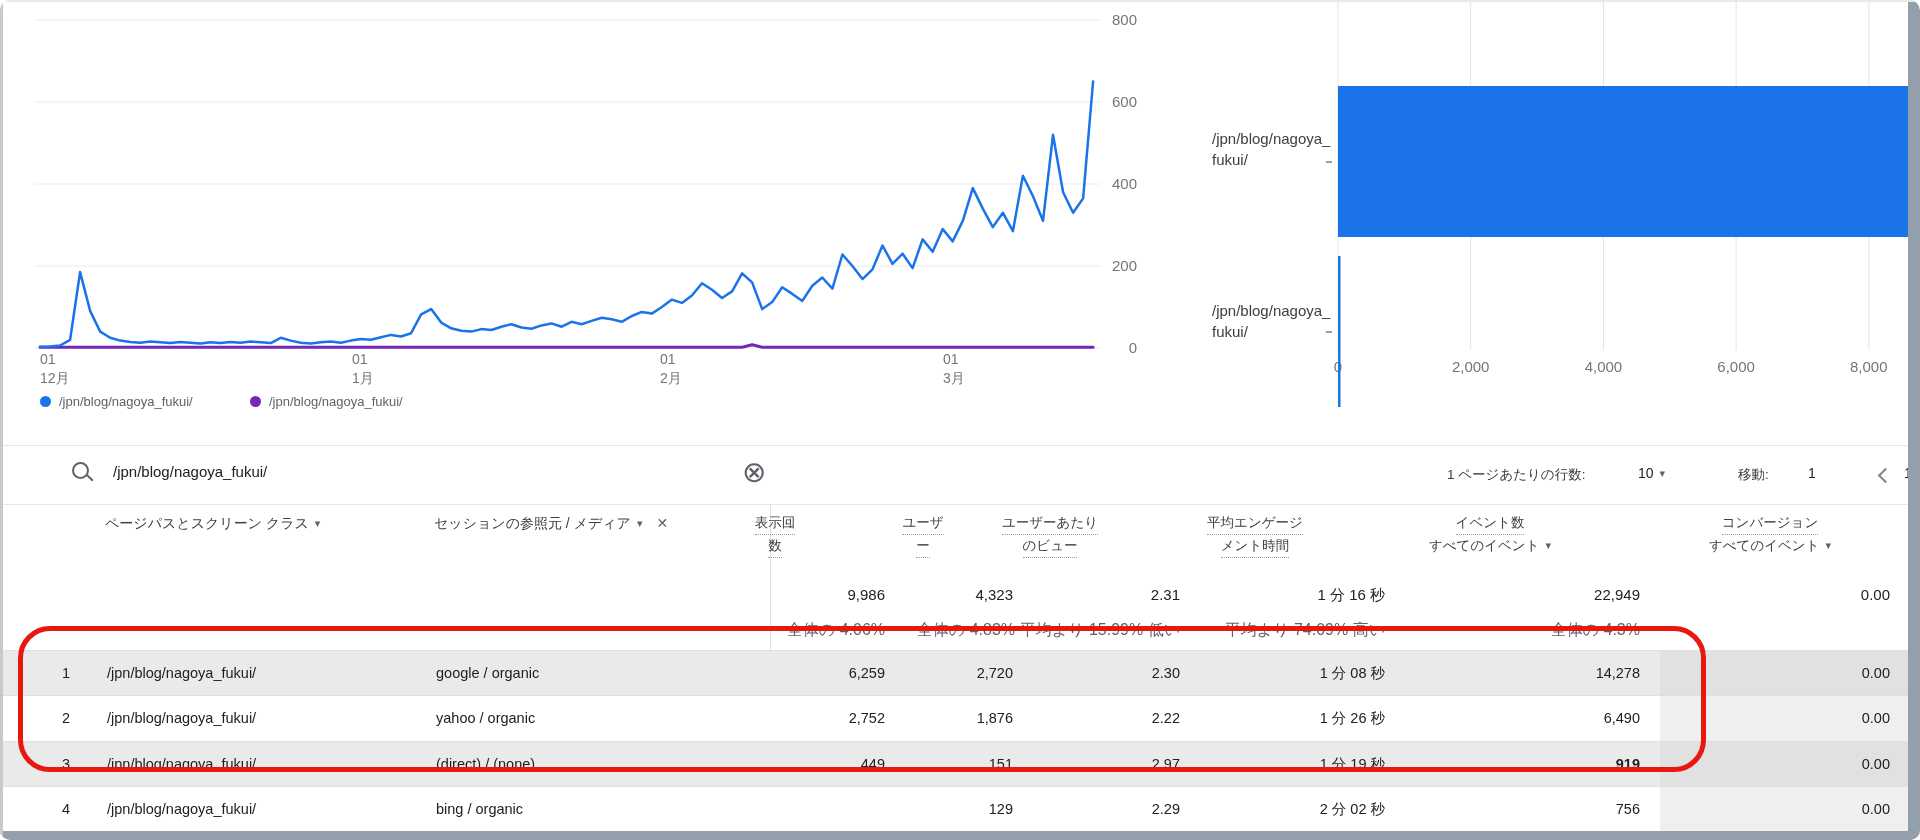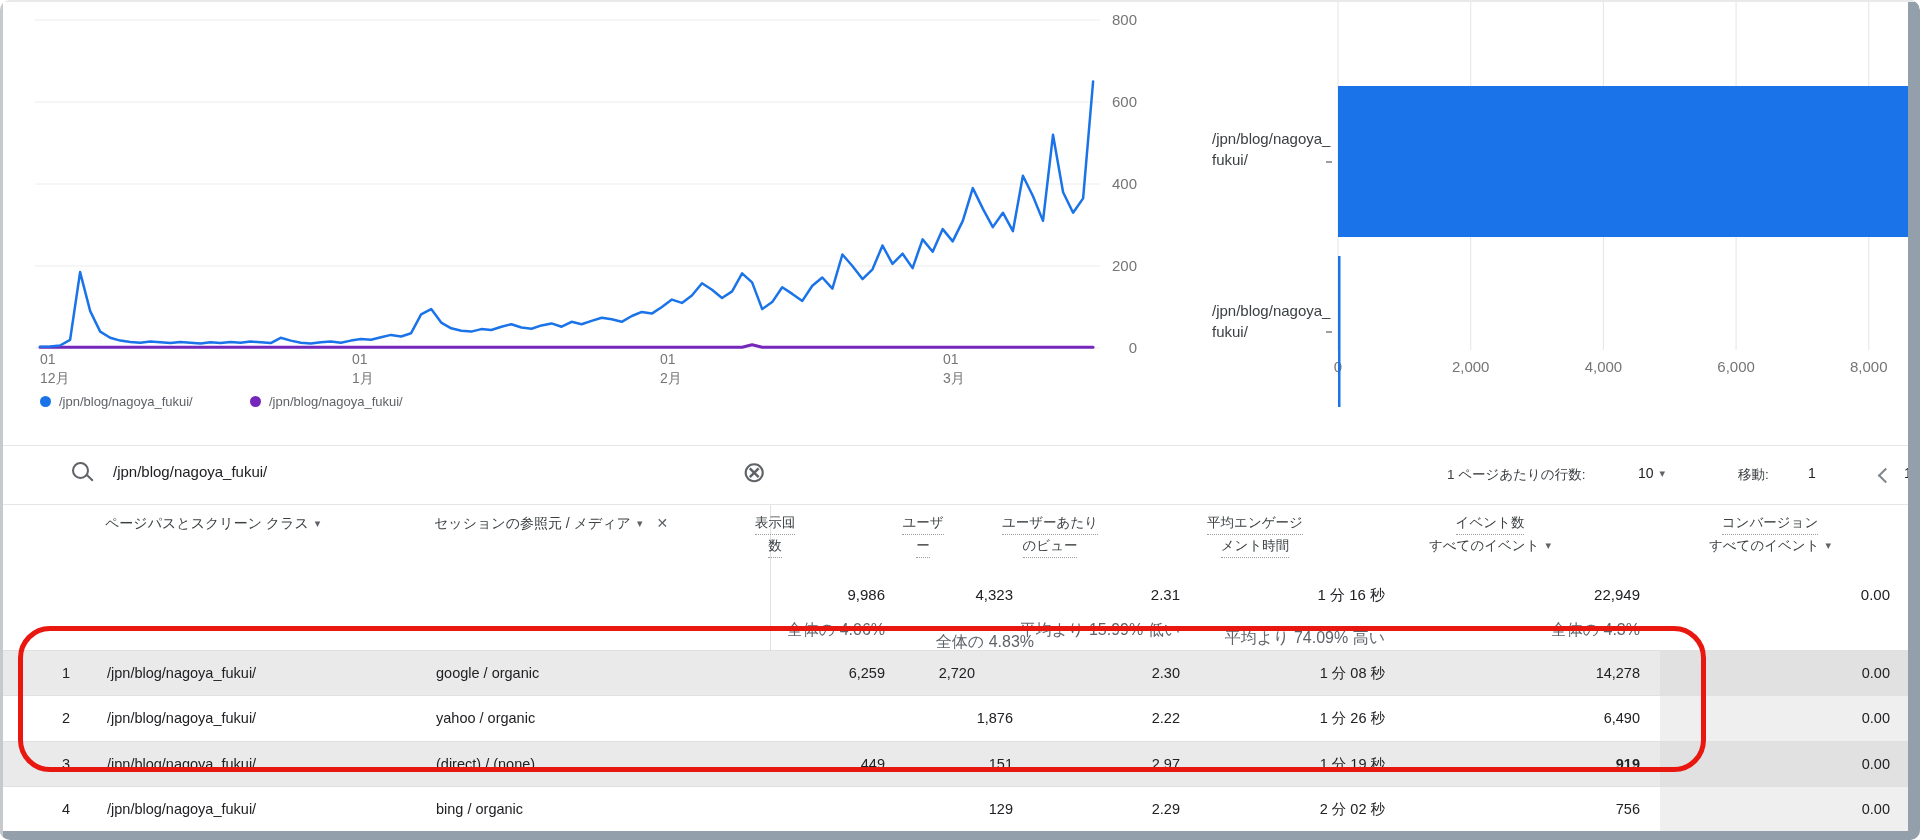--- a/index.html
+++ b/index.html
@@ -165,48 +165,49 @@
       <div class="metric-head" style="right: 30px; width: 240px;">
         <div><span class="ln dotted">コンバージョン</span></div>
         <div><span class="ln">すべてのイベント</span><span class="caret">▾</span></div>
       </div>
     </div>
 
   <div id="totals">
       <div class="tot-val" style="right: 1035px; width: 220px;">9,986</div>
       <div class="tot-sub" style="right: 1035px; width: 220px;">全体の 4.06%</div>
       <div class="tot-val" style="right: 907px; width: 180px;">4,323</div>
-      <div class="tot-sub" style="right: 886px; width: 180px; margin-top: 12px;">全体の 4.83%</div>
+      <div class="tot-sub" style="right: 905px; width: 180px;">全体の 4.83%</div>
       <div class="tot-val" style="right: 740px; width: 260px;">2.31</div>
       <div class="tot-sub" style="right: 740px; width: 260px;">平均より 15.99% 低い</div>
       <div class="tot-val" style="right: 535px; width: 260px;">1 分 16 秒</div>
-      <div class="tot-sub" style="right: 535px; width: 260px; margin-top: 8px;">平均より 74.09% 高い</div>
+      <div class="tot-sub" style="right: 535px; width: 260px;">平均より 74.09% 高い</div>
       <div class="tot-val" style="right: 280px; width: 300px;">22,949</div>
       <div class="tot-sub" style="right: 280px; width: 300px;">全体の 4.3%</div>
       <div class="tot-val" style="right: 30px; width: 240px;">0.00</div>
     </div>
 
   <div id="rows">
       <div class="trow" style="top: 650px; background: rgb(234, 234, 234);">
         <div class="convbg" style="background: rgb(225, 225, 225);"></div>
         <div class="cell r" style="left: 40px; width: 30px; font-weight: 400;">1</div>
         <div class="cell dim" style="left: 107px;">/jpn/blog/nagoya_fukui/</div>
         <div class="cell dim" style="left: 436px;">google / organic</div>
         <div class="cell r" style="right: 1035px; width: 220px;">6,259</div>
-        <div class="cell r" style="right: 945px; width: 180px;">2,720</div>
+        <div class="cell r" style="right: 907px; width: 180px;">2,720</div>
         <div class="cell r" style="right: 740px; width: 260px;">2.30</div>
         <div class="cell r" style="right: 535px; width: 260px;">1 分 08 秒</div>
         <div class="cell r" style="right: 280px; width: 300px;">14,278</div>
         <div class="cell r" style="right: 30px; width: 240px;">0.00</div>
       </div>
       <div class="trow" style="top: 695.33px; background: rgb(255, 255, 255);">
         <div class="convbg" style="background: rgb(239, 239, 239);"></div>
         <div class="cell r" style="left: 40px; width: 30px; font-weight: 400;">2</div>
         <div class="cell dim" style="left: 107px;">/jpn/blog/nagoya_fukui/</div>
         <div class="cell dim" style="left: 436px;">yahoo / organic</div>
+        <div class="cell r" style="right: 1035px; width: 220px;">2,752</div>
         <div class="cell r" style="right: 907px; width: 180px;">1,876</div>
         <div class="cell r" style="right: 740px; width: 260px;">2.22</div>
         <div class="cell r" style="right: 535px; width: 260px;">1 分 26 秒</div>
         <div class="cell r" style="right: 280px; width: 300px;">6,490</div>
         <div class="cell r" style="right: 30px; width: 240px;">0.00</div>
       </div>
       <div class="trow" style="top: 740.66px; background: rgb(234, 234, 234);">
         <div class="convbg" style="background: rgb(225, 225, 225);"></div>
         <div class="cell r" style="left: 40px; width: 30px; font-weight: 400;">3</div>
         <div class="cell dim" style="left: 107px;">/jpn/blog/nagoya_fukui/</div>

